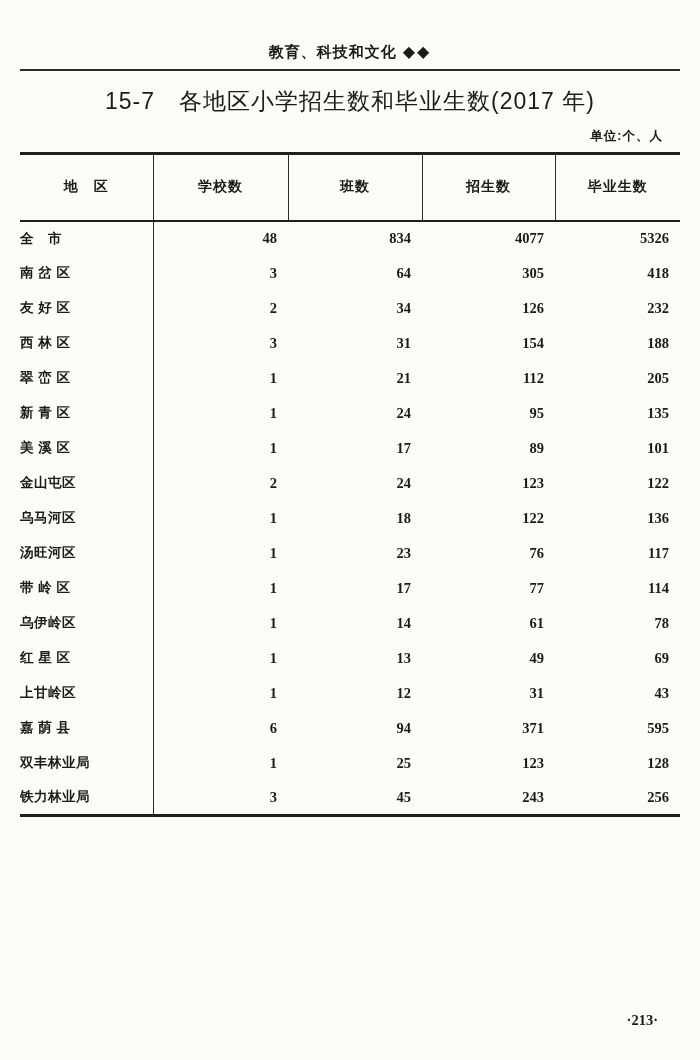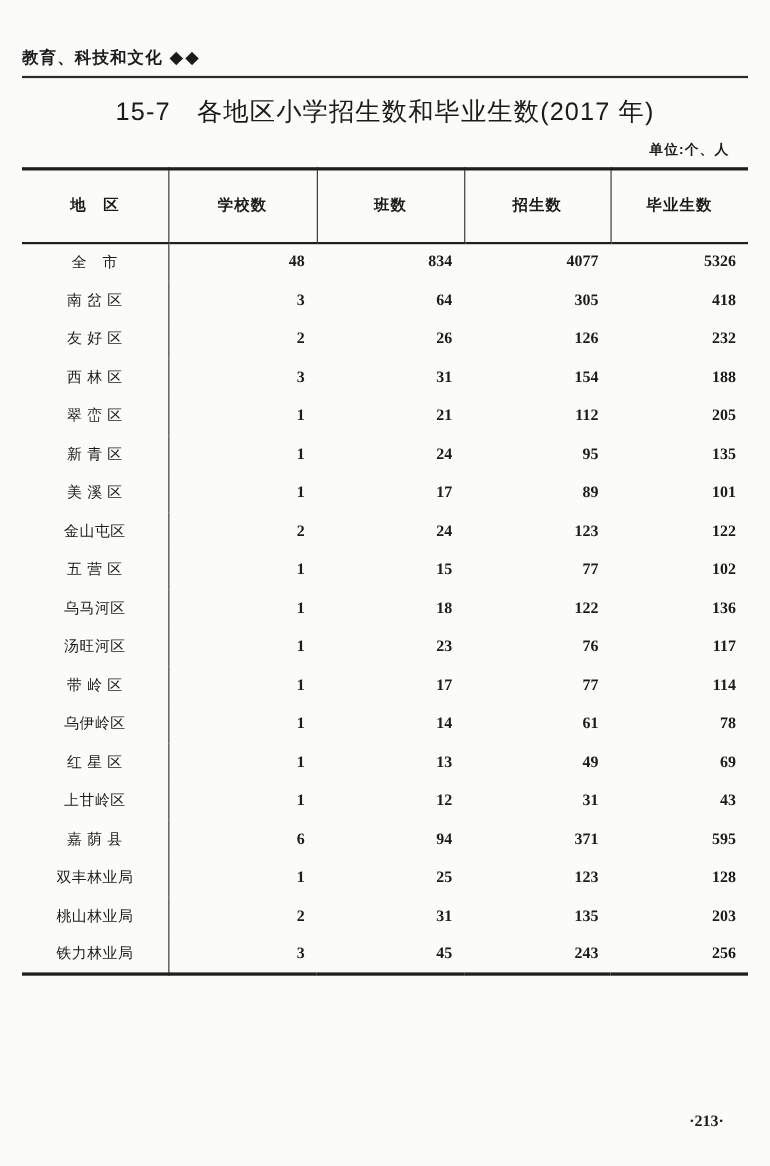--- a/index.html
+++ b/index.html
@@ -6,21 +6,21 @@
   html,body { width:700px; height:1060px; }
   body {
     background:#fbfbf9;
     color:#1b1b1b;
     font-family:"Liberation Sans","DejaVu Sans",sans-serif;
     position:relative;
     overflow:hidden;
   }
   .topbar {
     position:absolute; left:20px; top:42px; width:660px;
-    text-align:left;
+    text-align:center;
     border-bottom:2px solid #2a2a2a;
     padding-bottom:7px;
     font-size:15px; font-weight:bold; letter-spacing:1px;
   }
   .diamonds { font-size:16px; letter-spacing:2px; margin-left:6px; }
   .title {
     position:absolute; left:0; top:86px; width:700px;
     text-align:center;
     font-size:23px; font-weight:normal; letter-spacing:1px;
   }
@@ -41,22 +41,21 @@
     text-align:center; vertical-align:middle;
     letter-spacing:1px;
   }
   thead th + th { border-left:1.5px solid #2a2a2a; }
   tbody td {
     height:35px;
     font-size:13.5px;
     vertical-align:middle;
   }
   tbody td.region {
-    text-align:center;
-    font-weight:normal;
+    font-weight:bold;
     border-right:1.5px solid #2a2a2a;
     letter-spacing:0.5px;
   }
   tbody td.num {
     text-align:right;
     padding-right:11px;
     font-family:"Liberation Serif","DejaVu Serif",serif;
     font-size:14.5px;
     font-weight:bold;
   }
@@ -106,21 +105,21 @@
         <tr>
           <td class="region">南 岔 区</td>
           <td class="num">3</td>
           <td class="num">64</td>
           <td class="num">305</td>
           <td class="num">418</td>
         </tr>
         <tr>
           <td class="region">友 好 区</td>
           <td class="num">2</td>
-          <td class="num">26</td>
+          <td class="num">34</td>
           <td class="num">126</td>
           <td class="num">232</td>
         </tr>
         <tr>
           <td class="region">西 林 区</td>
           <td class="num">3</td>
           <td class="num">31</td>
           <td class="num">154</td>
           <td class="num">188</td>
         </tr>
@@ -146,27 +145,20 @@
           <td class="num">101</td>
         </tr>
         <tr>
           <td class="region">金山屯区</td>
           <td class="num">2</td>
           <td class="num">24</td>
           <td class="num">123</td>
           <td class="num">122</td>
         </tr>
         <tr>
-          <td class="region">五 营 区</td>
-          <td class="num">1</td>
-          <td class="num">15</td>
-          <td class="num">77</td>
-          <td class="num">102</td>
-        </tr>
-        <tr>
           <td class="region">乌马河区</td>
           <td class="num">1</td>
           <td class="num">18</td>
           <td class="num">122</td>
           <td class="num">136</td>
         </tr>
         <tr>
           <td class="region">汤旺河区</td>
           <td class="num">1</td>
           <td class="num">23</td>
@@ -209,27 +201,20 @@
           <td class="num">595</td>
         </tr>
         <tr>
           <td class="region">双丰林业局</td>
           <td class="num">1</td>
           <td class="num">25</td>
           <td class="num">123</td>
           <td class="num">128</td>
         </tr>
         <tr>
-          <td class="region">桃山林业局</td>
-          <td class="num">2</td>
-          <td class="num">31</td>
-          <td class="num">135</td>
-          <td class="num">203</td>
-        </tr>
-        <tr>
           <td class="region">铁力林业局</td>
           <td class="num">3</td>
           <td class="num">45</td>
           <td class="num">243</td>
           <td class="num">256</td>
         </tr>
       </tbody>
   </table>
 </div>
 

